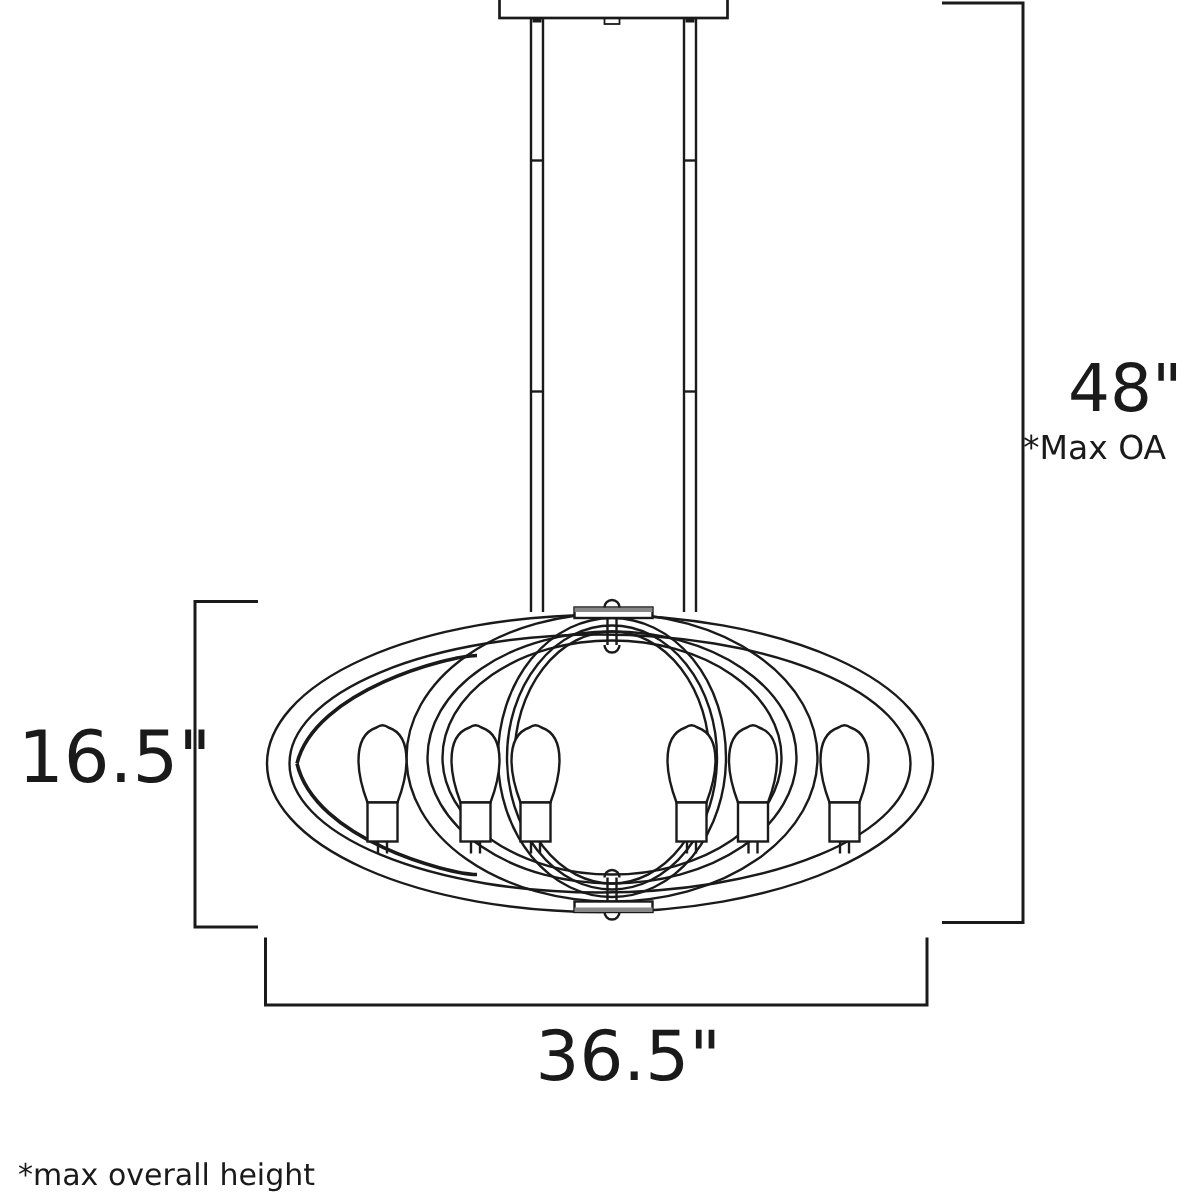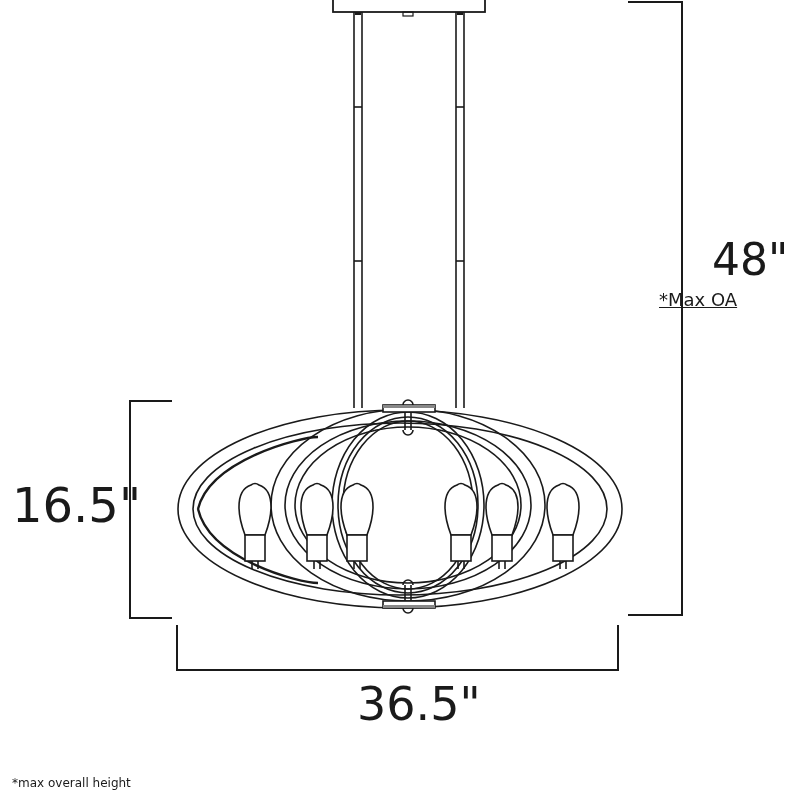--- a/index.html
+++ b/index.html
@@ -1,23 +1,23 @@
 <!DOCTYPE html>
 <html><head>
 <meta charset="utf-8">
 <style>
   html, body { margin:0; padding:0; background:#ffffff; }
   body { width:800px; height:800px; position:relative; overflow:hidden; font-family:"DejaVu Sans","Liberation Sans",sans-serif; color:#1a1a1a; }
   #drawing { position:absolute; left:0; top:0; width:800px; height:800px; }
   .lbl { position:absolute; white-space:nowrap; color:#1a1a1a; }
   #lbl-height-overall { left:712px; top:236px; font-size:44px; line-height:48px; }
-  #lbl-height-overall-note { left:659px; top:289px; font-size:18px; line-height:22px;text-decoration:underline; }
+  #lbl-height-overall-note { left:682px; top:289px; font-size:22px; line-height:22px; }
   #lbl-height-body { left:12px; top:478px; font-size:48px; line-height:54px; }
   #lbl-width { left:357px; top:678px; font-size:46px; line-height:52px; }
-  #lbl-footnote { left:12px; top:772px; font-size:12px; line-height:22px;text-align:center; }
+  #lbl-footnote { left:12px; top:772px; font-size:20px; line-height:22px;text-align:center; }
 </style>
 </head>
 <body>
 
 <svg id="drawing" width="800" height="800" viewBox="0 0 800 800" xmlns="http://www.w3.org/2000/svg" fill="none" stroke="#1a1a1a" stroke-width="1.6">
 
   <g>
     <rect x="333" y="-2" width="152" height="14" fill="#ffffff" stroke-width="1.8"></rect>
     <rect x="403" y="12" width="10" height="4" stroke-width="1.2"></rect>
   </g>

